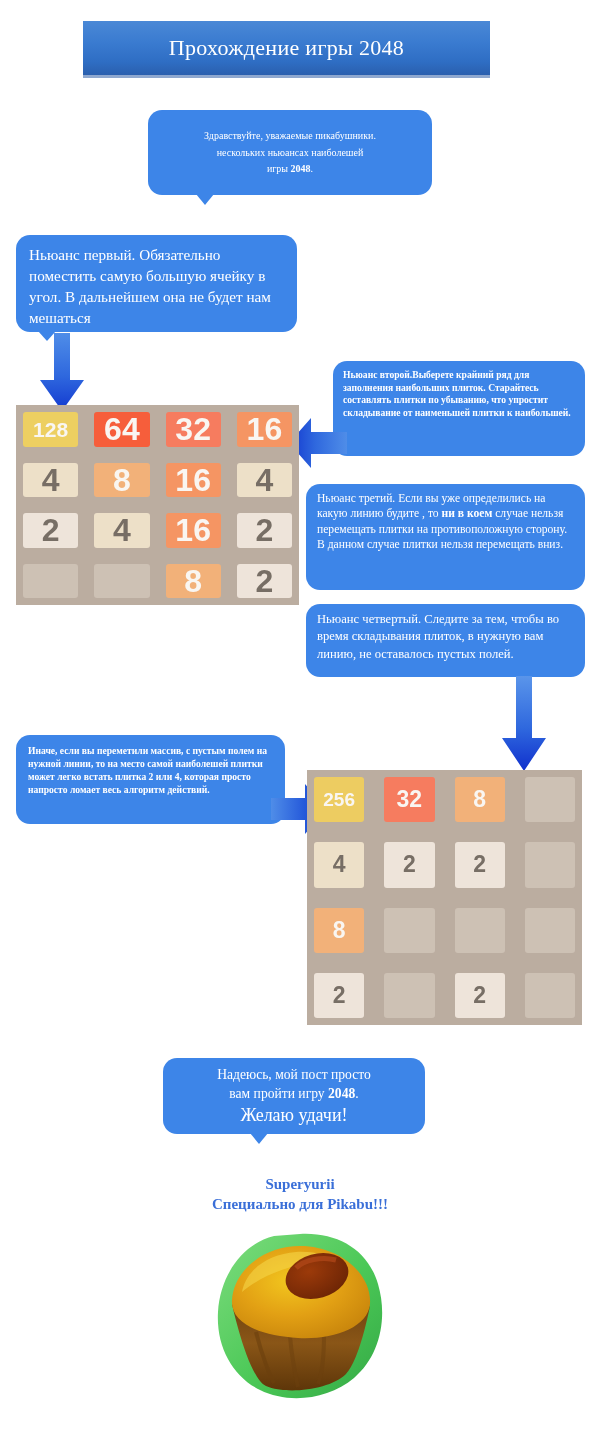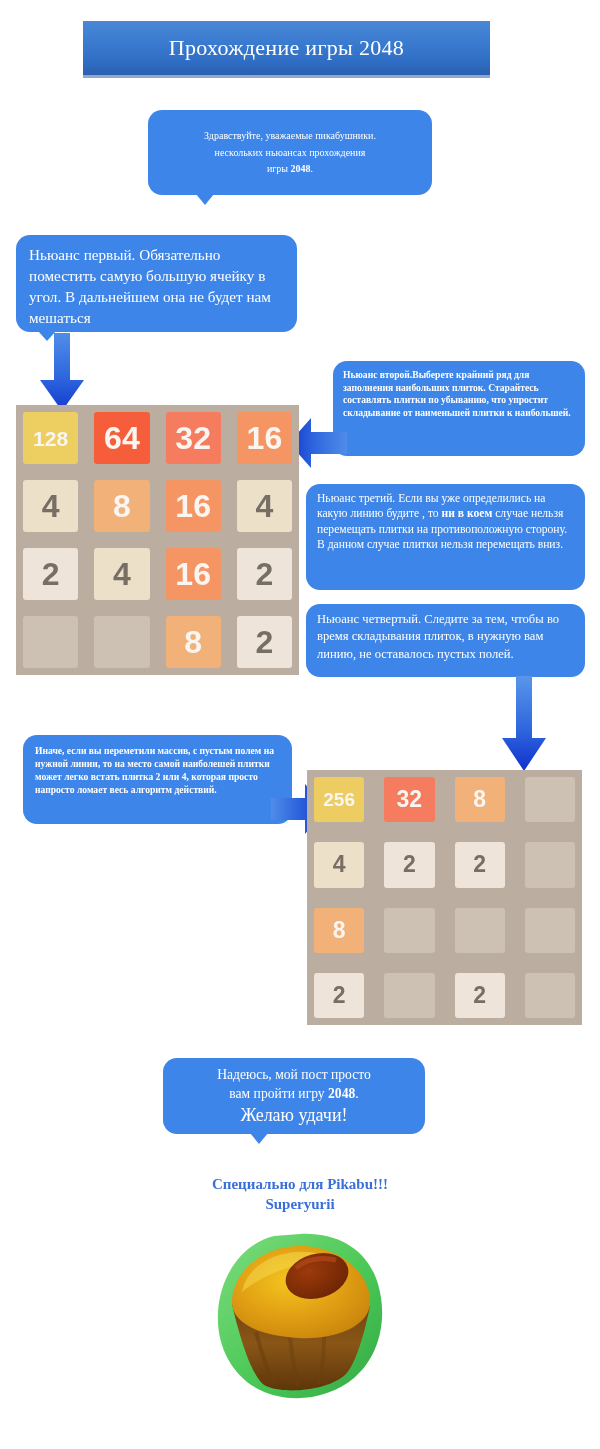--- a/index.html
+++ b/index.html
@@ -93,21 +93,21 @@
   #bubble-n4 {
     left: 306px; top: 604px; width: 279px; height: 73px;
     padding: 7px 11px 0 11px;
     text-align: left;
     font-size: 12.6px;
     line-height: 17.4px;
   }
 
   
   #bubble-otherwise {
-    left: 23px; top: 735px; width: 269px; height: 89px;
+    left: 16px; top: 735px; width: 269px; height: 89px;
     padding: 9px 12px 0 12px;
     text-align: left;
     font-size: 9.6px;
     line-height: 13px;
     font-weight: bold;
   }
 
   
   #bubble-closing {
     left: 163px; top: 1058px; width: 262px; height: 76px;
@@ -161,21 +161,21 @@
 
   
   .board {
     position: absolute;
     background: #bbada0;
     box-sizing: border-box;
     display: grid;
     grid-template-columns: repeat(4, 1fr);
     grid-template-rows: repeat(4, 1fr);
   }
-  #board-1 { left: 16px; top: 405px; width: 283px; height: 270px; padding: 7px; gap: 16px; }
+  #board-1 { left: 16px; top: 405px; width: 283px; height: 200px; padding: 7px; gap: 16px; }
   #board-2 { left: 307px; top: 770px; width: 275px; height: 255px; padding: 7px; gap: 20px; }
 
   .cell {
     border-radius: 3px;
     display: flex;
     align-items: center;
     justify-content: center;
     background: #cdc1b4;
     font-family: "Liberation Sans", sans-serif;
     font-weight: bold;
@@ -227,21 +227,21 @@
 </style>
 </head>
 <body>
 
 <div class="title-banner">
   <span class="title-text">Прохождение игры 2048</span>
 </div>
 
 <div class="bubble" id="bubble-intro">
   <span class="btext">Здравствуйте, уважаемые пикабушники.</span>
-  <span class="btext">нескольких ньюансах прохождения</span>
+  <span class="btext">нескольких ньюансах наиболешей</span>
   <span class="btext"><span>игры </span><b>2048</b><span>.</span></span>
 </div>
 <div class="tail tail-down-intro"></div>
 
 <div class="bubble" id="bubble-n1">
   <span class="btext">Ньюанс первый. Обязательно поместить самую большую ячейку в угол. В дальнейшем она не будет нам мешаться</span>
 </div>
 <div class="tail tail-down-n1"></div>
 
 <div class="arrow" id="arrow-down-1">
@@ -351,22 +351,22 @@
   </div>
 
 <div class="bubble" id="bubble-closing">
   <span class="btext">Надеюсь, мой пост просто</span>
   <span class="btext"><span>вам пройти игру </span><b>2048</b><span>.</span></span>
   <span class="goodluck">Желаю удачи!</span>
 </div>
 <div class="tail tail-down-closing"></div>
 
 <div id="signature">
+  <div>Superyurii</div>
   <div>Специально для Pikabu!!!</div>
-  <div>Superyurii</div>
 </div>
 
 <div id="cupcake">
   <svg width="176" height="176" viewBox="0 0 176 176">
     <defs>
       <radialGradient id="gTop" cx="42%" cy="38%" r="68%">
         <stop offset="0%" stop-color="#f2c61e"></stop>
         <stop offset="55%" stop-color="#e2a014"></stop>
         <stop offset="100%" stop-color="#c9860c"></stop>
       </radialGradient>

